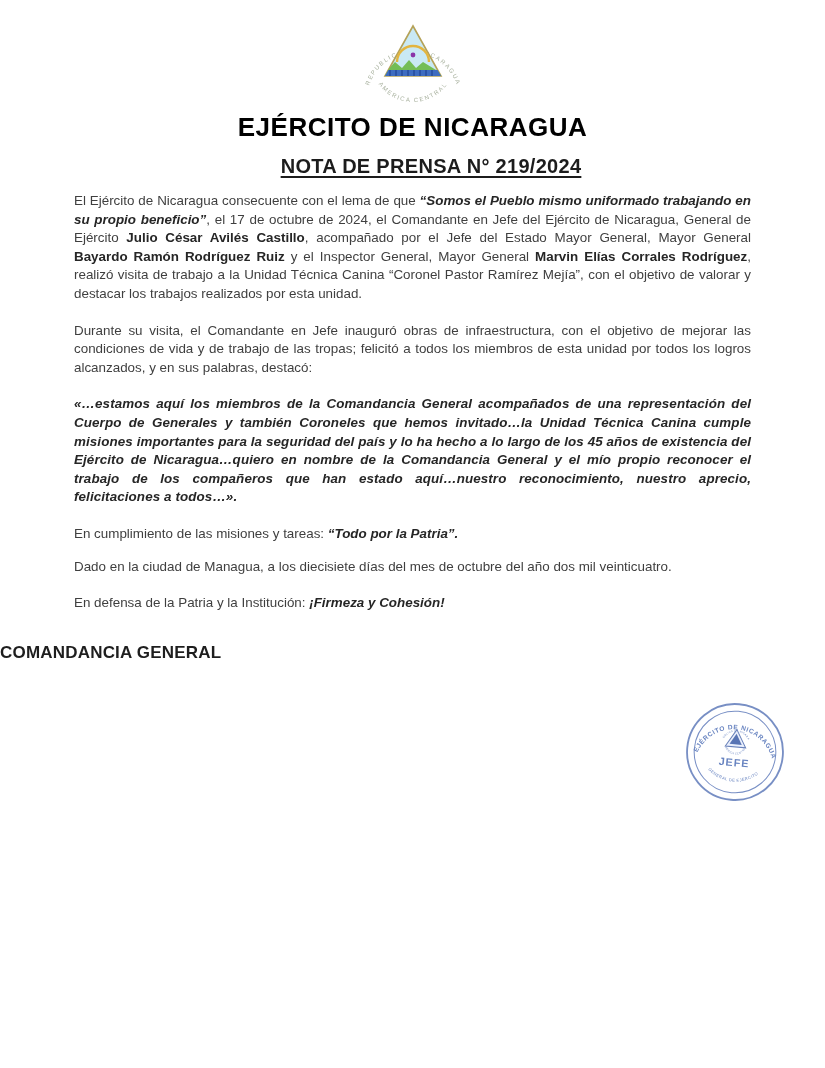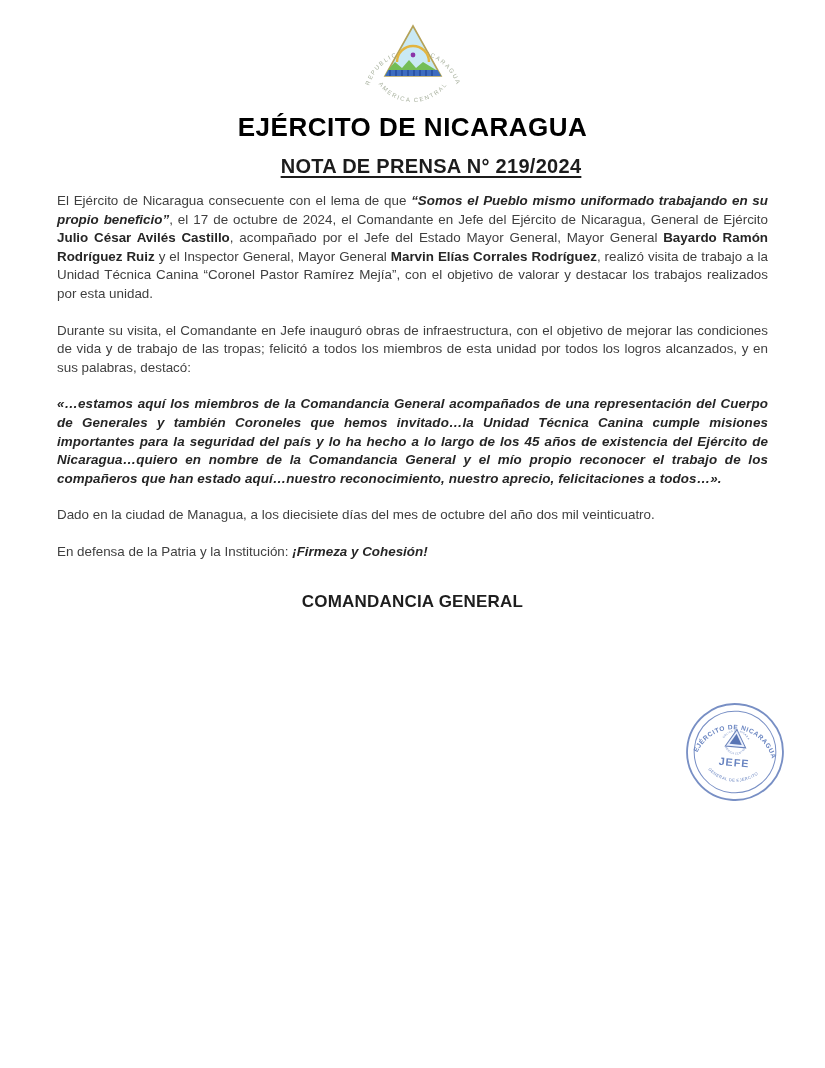--- a/index.html
+++ b/index.html
@@ -32,32 +32,32 @@
     padding-left:37px;
   }
   .subtitle {
     margin-top:16px;
     font-size:17.5px; line-height:21px;
     font-weight:700; color:#1e1e1e;
     letter-spacing:.2px;
   }
   main {
     margin-top:14px;
-    padding:0 57px;
+    padding:0 74px;
     font-size:13.4px; line-height:18.6px;
     text-align:justify;
   }
   main p { margin-bottom:18px; }
   main p.tight { margin-bottom:14px; }
   .b { font-weight:700; color:#262626; }
   .i { font-style:italic; }
   .quote span { letter-spacing:.1px; }
   footer {
     margin-top:28px;
-    text-align:center;
+    text-align:left;
     font-size:17px; line-height:23px;
     font-weight:700; color:#1e1e1e;
     letter-spacing:.2px;
   }
   .seal {
     position:absolute;
     left:684px; top:701px;
     width:102px; height:102px;
     opacity:.92;
   }
@@ -106,20 +106,21 @@
     </div>
 
     <h1 class="doc-title">EJÉRCITO DE NICARAGUA</h1>
     <div class="press-note">NOTA DE PRENSA N° 219/2024</div>
   </header>
 
   <main>
     <p class="para"><span>El Ejército de Nicaragua consecuente con el lema de que </span><span class="b i">“Somos el Pueblo mismo uniformado trabajando en su propio beneficio”</span><span>, el 17 de octubre de 2024, el Comandante en Jefe del Ejército de Nicaragua, General de Ejército </span><span class="b">Julio César Avilés Castillo</span><span>, acompañado por el Jefe del Estado Mayor General, Mayor General </span><span class="b">Bayardo Ramón Rodríguez Ruiz</span><span> y el Inspector General, Mayor General </span><span class="b">Marvin Elías Corrales Rodríguez</span><span>, realizó visita de trabajo a la Unidad Técnica Canina “Coronel Pastor Ramírez Mejía”, con el objetivo de valorar y destacar los trabajos realizados por esta unidad.</span></p>
     <p class="para"><span>Durante su visita, el Comandante en Jefe inauguró obras de infraestructura, con el objetivo de mejorar las condiciones de vida y de trabajo de las tropas; felicitó a todos los miembros de esta unidad por todos los logros alcanzados, y en sus palabras, destacó:</span></p>
     <p class="para quote"><span class="b i">«…estamos aquí los miembros de la Comandancia General acompañados de una representación del Cuerpo de Generales y también Coroneles que hemos invitado…la Unidad Técnica Canina cumple misiones importantes para la seguridad del país y lo ha hecho a lo largo de los 45 años de existencia del Ejército de Nicaragua…quiero en nombre de la Comandancia General y el mío propio reconocer el trabajo de los compañeros que han estado aquí…nuestro reconocimiento, nuestro aprecio, felicitaciones a todos…».</span></p>
+    <p class="para tight"><span>En cumplimiento de las misiones y tareas: </span><span class="b i">“Todo por la Patria”.</span></p>
     <p class="para"><span>Dado en la ciudad de Managua, a los diecisiete días del mes de octubre del año dos mil veinticuatro.</span></p>
     <p class="para tight"><span>En defensa de la Patria y la Institución: </span><span class="b i">¡Firmeza y Cohesión!</span></p>
   </main>
 
   <footer>
     <div>COMANDANCIA GENERAL</div>
   </footer>
 
   <div class="seal">
     <svg class="seal-svg" width="102" height="102" viewBox="0 0 100 100">

